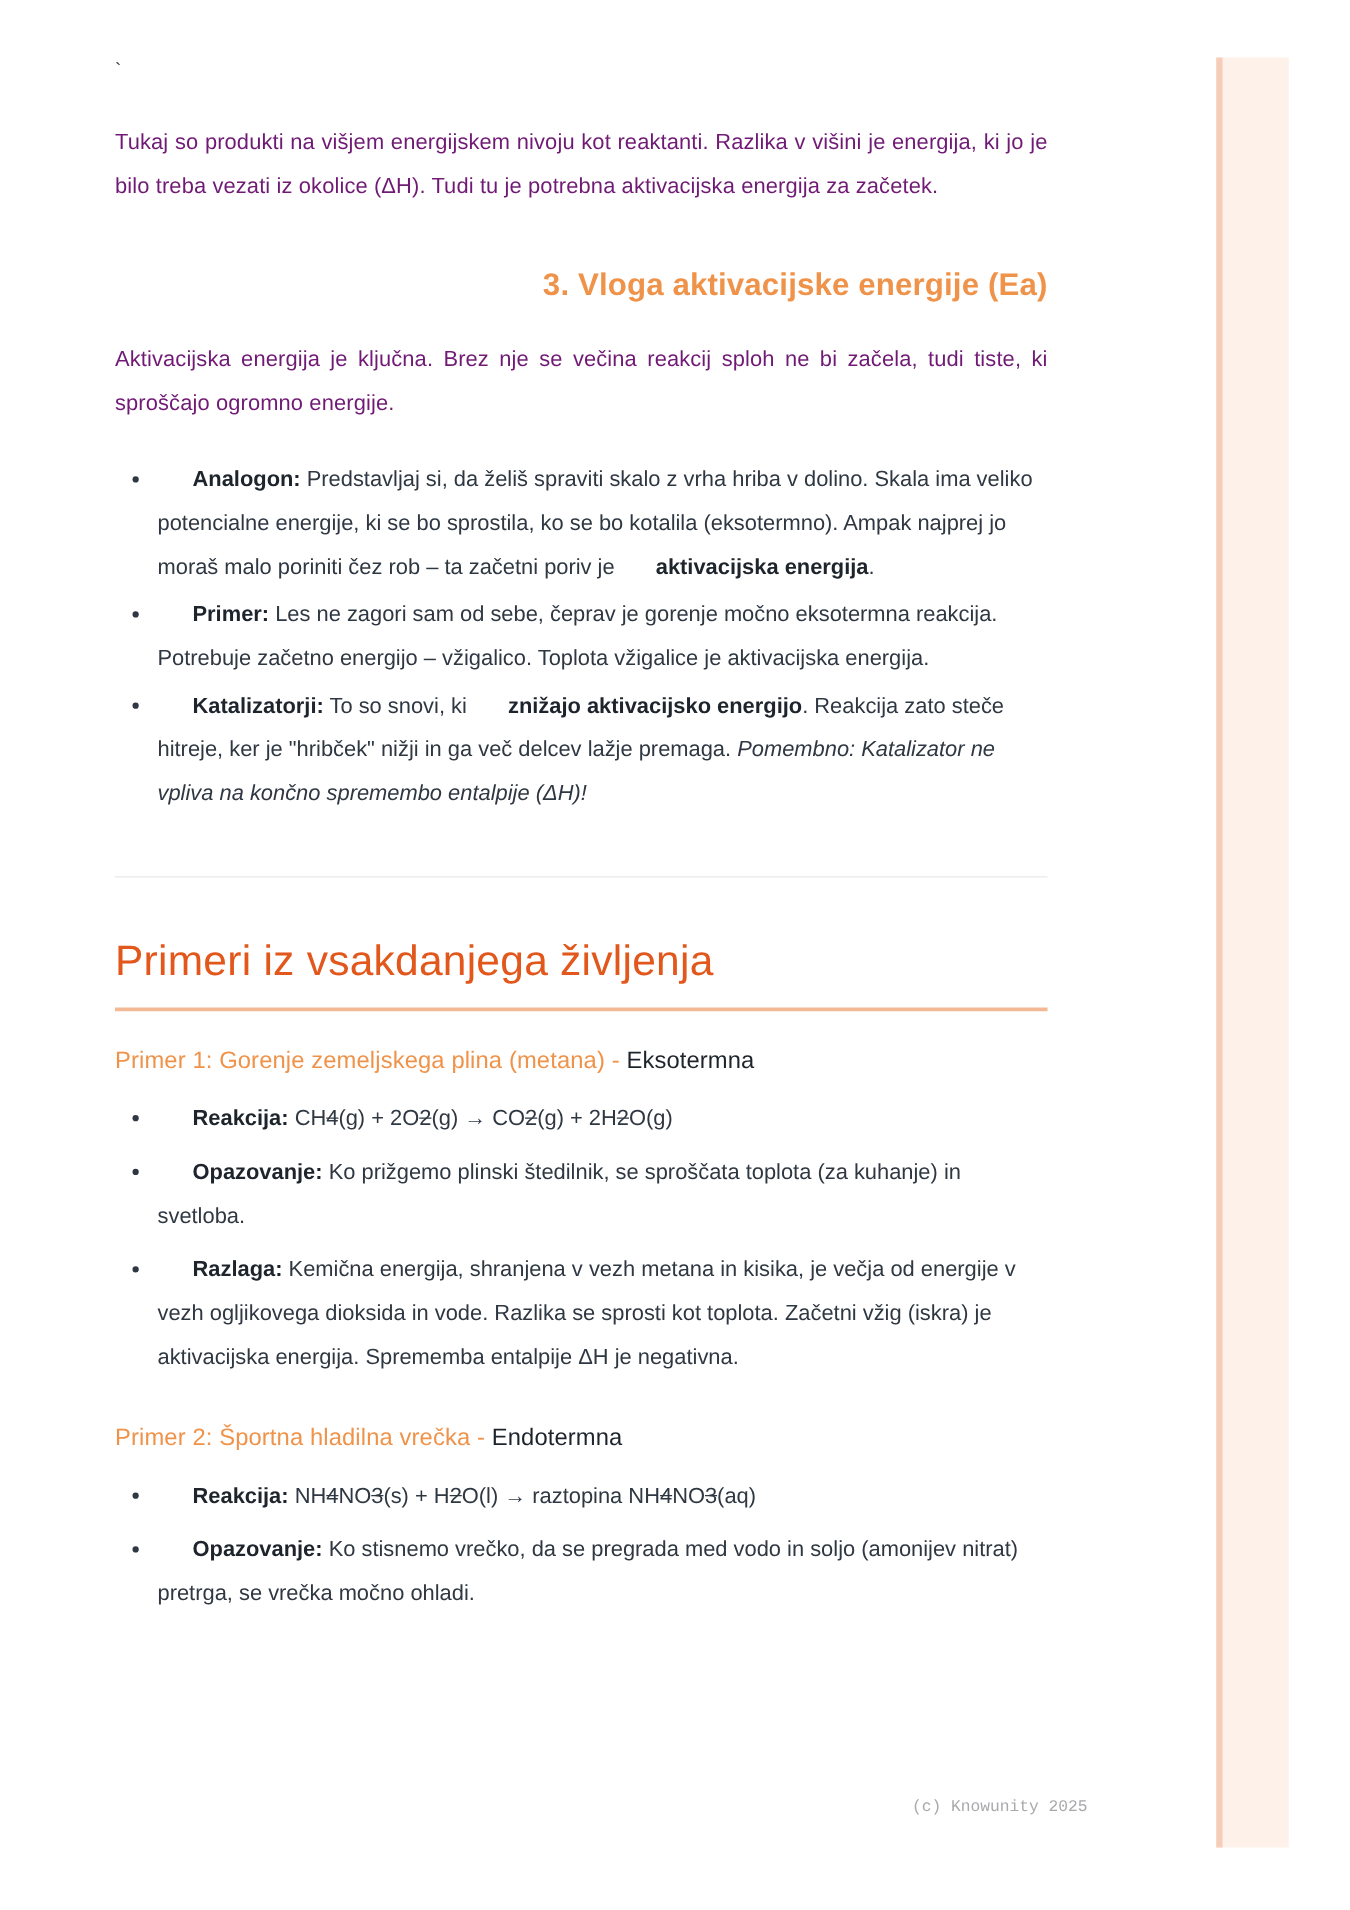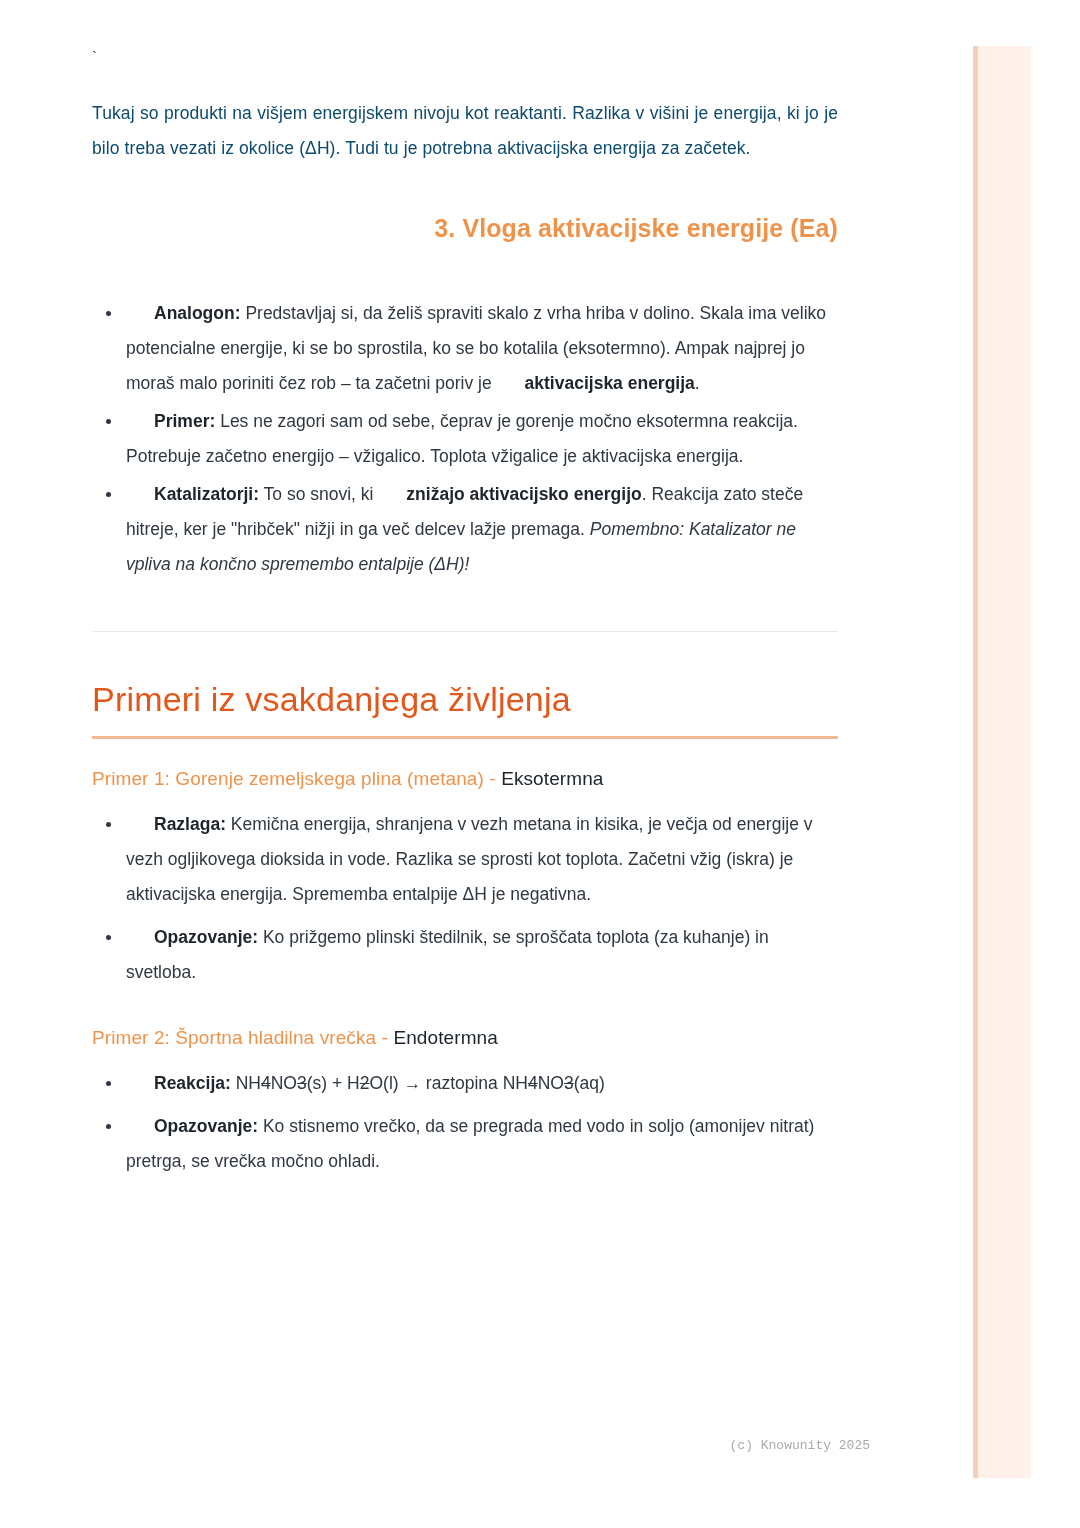--- a/index.html
+++ b/index.html
@@ -51,21 +51,21 @@
     line-height: 18px;
     color: #2b333c;
     height: 22px;
   }
 
   p.body-text {
     font-size: 17.5px;
     line-height: 35px;
     text-align: justify;
     margin: 0 0 0 0;
-    color: #0c4a6e;
+    color: #701a75;
     letter-spacing: .1px;
   }
 
   .spacer-lg { height: 46px; }
   .spacer-md { height: 26px; }
   .spacer-sm { height: 14px; }
 
   h2.section-heading {
     font-size: 25px;
     line-height: 32px;
@@ -165,20 +165,21 @@
   <div class="spacer-md"></div>
 
   <p class="body-text">Tukaj so produkti na višjem energijskem nivoju kot reaktanti. Razlika v višini je energija, ki jo je bilo treba vezati iz okolice (ΔH). Tudi tu je potrebna aktivacijska energija za začetek.</p>
 
   <div class="spacer-lg"></div>
 
   <h2 class="section-heading">3. Vloga aktivacijske energije (Ea)</h2>
 
   <div class="spacer-md"></div>
 
+  <p class="body-text">Aktivacijska energija je ključna. Brez nje se večina reakcij sploh ne bi začela, tudi tiste, ki sproščajo ogromno energije.</p>
 
   <div class="spacer-md"></div>
 
   <ul class="bullets" id="activation-bullets">
       <li><b>Analogon:</b><span> Predstavljaj si, da želiš spraviti skalo z vrha hriba v dolino. Skala ima veliko potencialne energije, ki se bo sprostila, ko se bo kotalila (eksotermno). Ampak najprej jo moraš malo poriniti čez rob – ta začetni poriv je </span><b>aktivacijska energija</b><span>.</span></li>
       <li><b>Primer:</b><span> Les ne zagori sam od sebe, čeprav je gorenje močno eksotermna reakcija. Potrebuje začetno energijo – vžigalico. Toplota vžigalice je aktivacijska energija.</span></li>
       <li><b>Katalizatorji:</b><span> To so snovi, ki </span><b>znižajo aktivacijsko energijo</b><span>. Reakcija zato steče hitreje, ker je "hribček" nižji in ga več delcev lažje premaga. </span><i>Pomembno: Katalizator ne vpliva na končno spremembo entalpije (ΔH)!</i></li>
     </ul>
 
   <div class="spacer-lg"></div>
@@ -189,22 +190,23 @@
 
   <h1 class="major-heading">Primeri iz vsakdanjega življenja</h1>
   <div class="major-rule"></div>
 
   <div class="spacer-md"></div>
 
   <div id="examples-container">
       <h3 class="example-heading"><span>Primer 1: Gorenje zemeljskega plina (metana) - </span><span class="type-label">Eksotermna</span></h3>
       <div class="spacer-sm"></div>
       <ul class="bullets tight">
+        <li><b>Reakcija:</b><span class="formula"><span> CH</span><span class="sub-strike">4</span><span>(g) + 2O</span><span class="sub-strike">2</span><span>(g) → CO</span><span class="sub-strike">2</span><span>(g) + 2H</span><span class="sub-strike">2</span><span>O(g)</span></span></li>
+        <li><b>Opazovanje:</b><span> Ko prižgemo plinski štedilnik, se sproščata toplota (za kuhanje) in svetloba.</span></li>
         <li><b>Razlaga:</b><span> Kemična energija, shranjena v vezh metana in kisika, je večja od energije v vezh ogljikovega dioksida in vode. Razlika se sprosti kot toplota. Začetni vžig (iskra) je aktivacijska energija. Sprememba entalpije ΔH je negativna.</span></li>
-        <li><b>Opazovanje:</b><span> Ko prižgemo plinski štedilnik, se sproščata toplota (za kuhanje) in svetloba.</span></li>
       </ul>
       <div class="spacer-md"></div>
       <h3 class="example-heading"><span>Primer 2: Športna hladilna vrečka - </span><span class="type-label">Endotermna</span></h3>
       <div class="spacer-sm"></div>
       <ul class="bullets tight">
         <li><b>Reakcija:</b><span class="formula"><span> NH</span><span class="sub-strike">4</span><span>NO</span><span class="sub-strike">3</span><span>(s) + H</span><span class="sub-strike">2</span><span>O(l) → raztopina NH</span><span class="sub-strike">4</span><span>NO</span><span class="sub-strike">3</span><span>(aq)</span></span></li>
         <li><b>Opazovanje:</b><span> Ko stisnemo vrečko, da se pregrada med vodo in soljo (amonijev nitrat) pretrga, se vrečka močno ohladi.</span></li>
       </ul>
       <div class="spacer-md"></div>
     </div>

